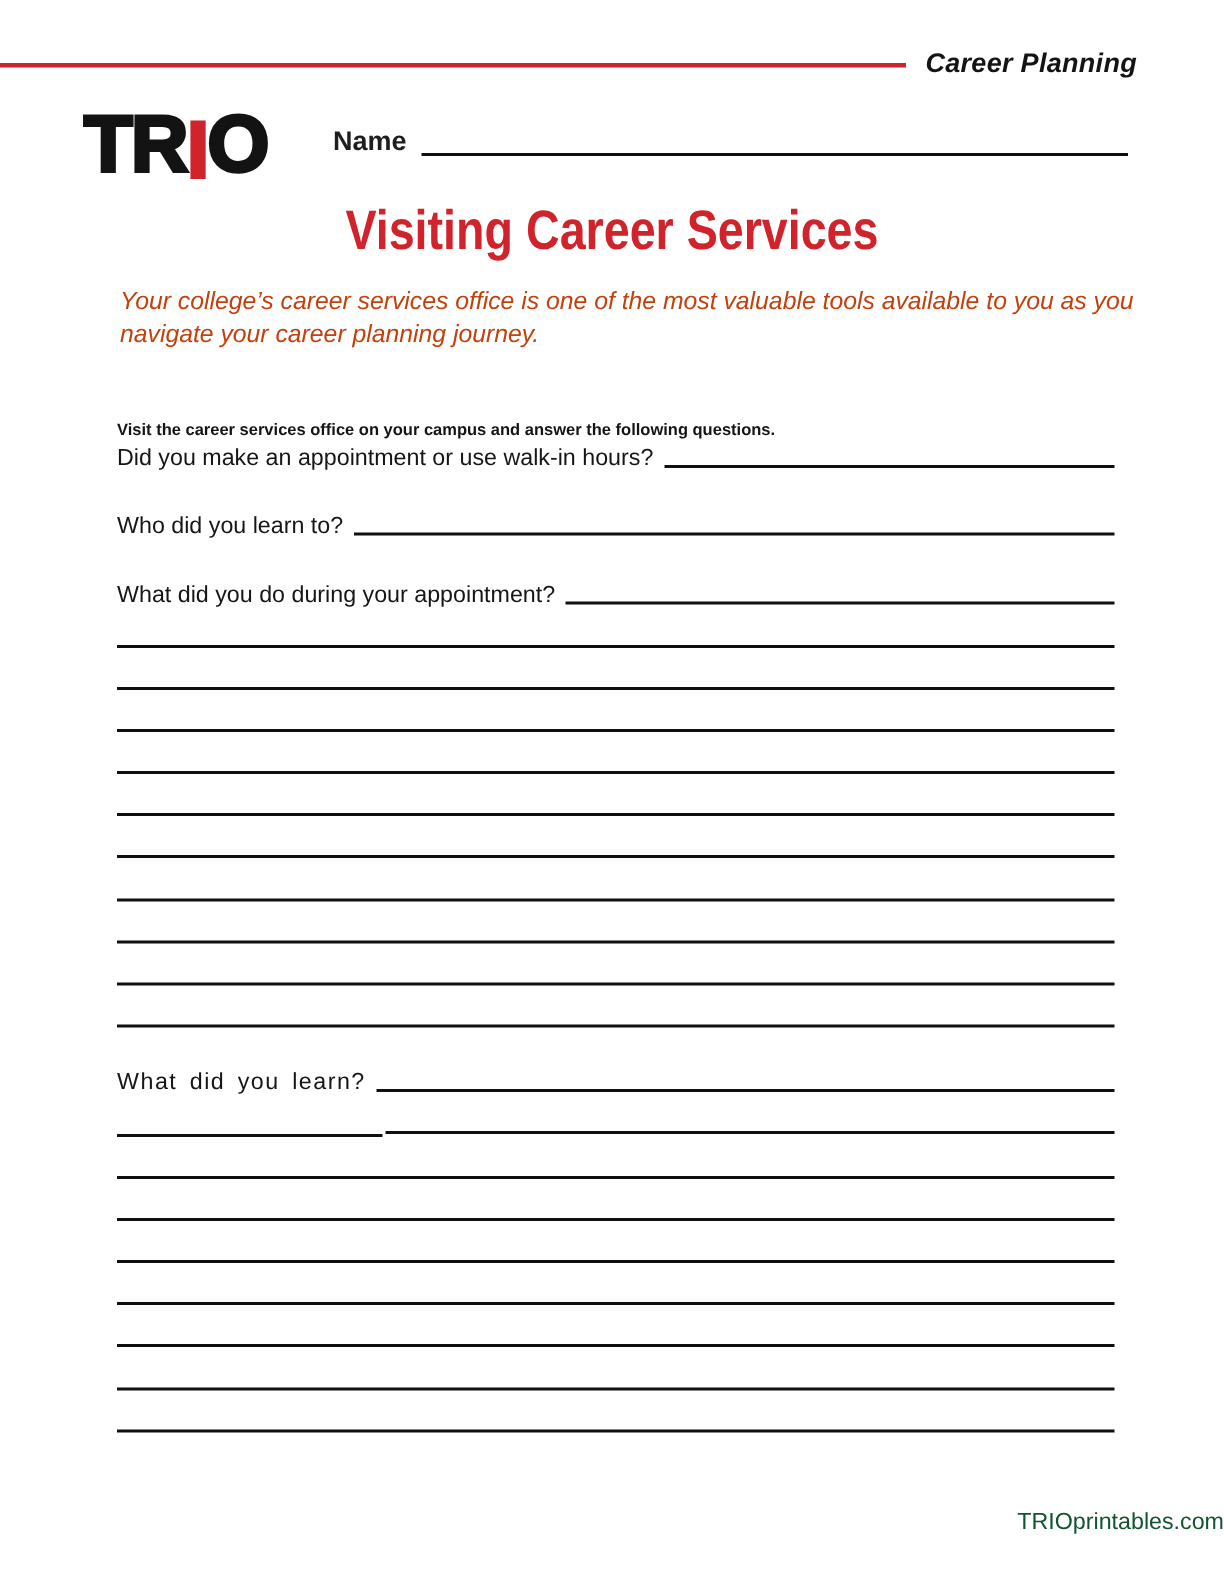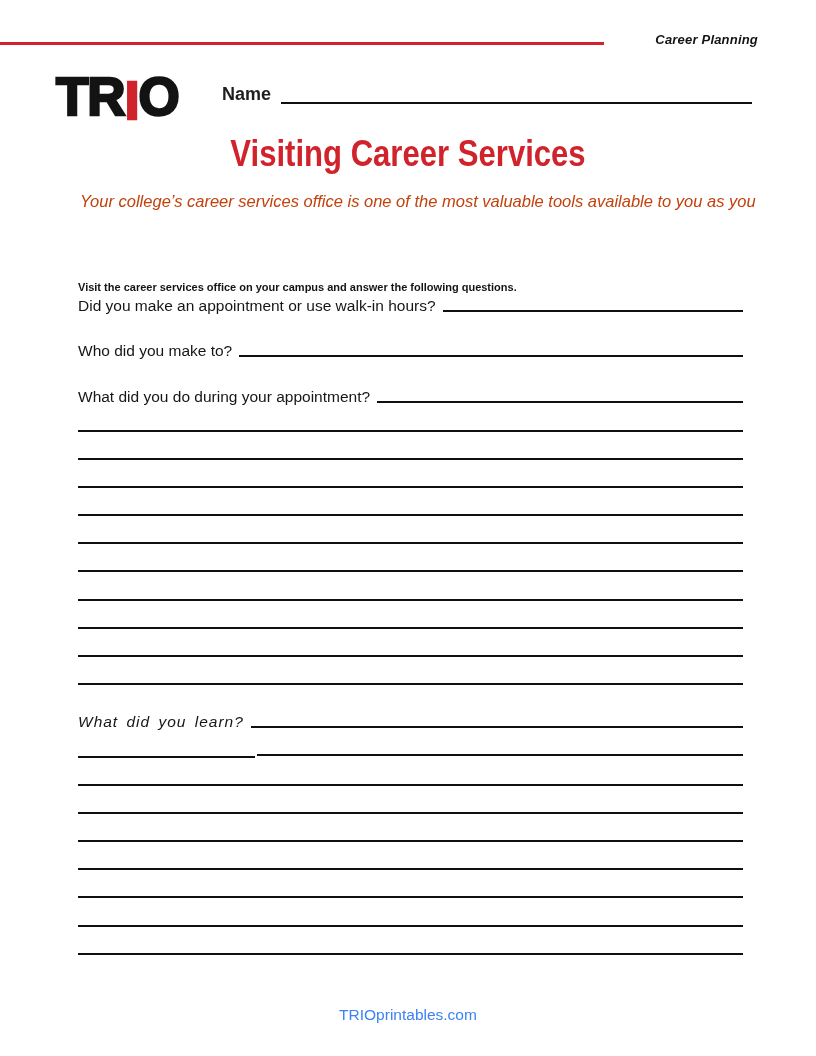--- a/index.html
+++ b/index.html
@@ -14,21 +14,21 @@
     overflow: hidden;
   }
 
   
   .top-rule {
     position: absolute; left: 0; top: 42px;
     width: 604px; height: 3px; background: var(--accent);
   }
   .category-label {
     position: absolute; right: 58px; top: 32px;
-    font-size: 13px; font-weight: bold; font-style: italic;
+    font-size: 18px; font-weight: bold; font-style: italic;
     letter-spacing: 0.2px; color: #141414; white-space: nowrap;
   }
 
   
   .logo {
     position: absolute; left: 56px; top: 62px;
     font-size: 53px; font-weight: bold; line-height: 70px;
     letter-spacing: -1px; white-space: nowrap;
     -webkit-text-stroke-width: 2.5px;
     -webkit-text-stroke-color: currentColor;
@@ -79,41 +79,41 @@
   }
   .q-row .q-label { font-size: 15.5px; white-space: nowrap; color: #161616; }
   .q-row .q-fill {
     flex: 1; margin-left: 7px; margin-bottom: 3px;
     border-bottom: 2px solid var(--line); height: 2px;
   }
   .q1 { top: 296px; }
   .q2 { top: 341px; }
   .q3 { top: 387px; align-items: flex-end; }
   .q4 { top: 712px; }
-  .q4 .q-label { letter-spacing: 1px; word-spacing: 3px; font-style: italic; }
+  .q4 .q-label { letter-spacing: 1px; word-spacing: 3px; }
 
   
   .rules-1 { position: absolute; left: 78px; right: 73px; top: 430px; }
   .rules-1 .rule { border-top: 2px solid var(--line); margin-top: 26.1px; }
   .rules-1 .rule:first-child { margin-top: 0; }
 
   .rules-2 { position: absolute; left: 78px; right: 73px; top: 754px; }
   .split-row { display: flex; }
   .split-row .seg1 {
     width: 177px; border-top: 2px solid var(--line); margin-top: 1.5px;
   }
   .split-row .seg2 {
     flex: 1; border-top: 2px solid var(--line); margin-left: 2px;
   }
   .rules-2 .rule { border-top: 2px solid var(--line); margin-top: 26.2px; }
 
   
   .footer {
     position: absolute; left: 0; top: 1006px; width: 100%;
-    text-align: center; font-size: 15.5px; color: #3b82f6;
+    text-align: right; font-size: 15.5px; color: #14532d;
   }
 </style>
 </head>
 <body>
 
 <div class="page">
 
   <div class="top-rule"></div>
   <div class="category-label">Career Planning</div>
 
@@ -121,31 +121,32 @@
 
   <div class="name-row">
     <span class="label">Name</span>
     <span class="fill"></span>
   </div>
 
   <div class="title">Visiting Career Services</div>
 
   <div class="intro">
     <div>Your college’s career services office is one of the most valuable tools available to you as you</div>
+    <div>navigate your career planning journey.</div>
   </div>
 
   <div class="instruction">Visit the career services office on your campus and answer the following questions.</div>
 
   <div class="q-row q1">
     <span class="q-label">Did you make an appointment or use walk-in hours?</span>
     <span class="q-fill"></span>
   </div>
 
   <div class="q-row q2">
-    <span class="q-label">Who did you make to?</span>
+    <span class="q-label">Who did you learn to?</span>
     <span class="q-fill"></span>
   </div>
 
   <div class="q-row q3">
     <span class="q-label">What did you do during your appointment?</span>
     <span class="q-fill"></span>
   </div>
 
   <div class="rules-1">
     <div class="rule"></div>

